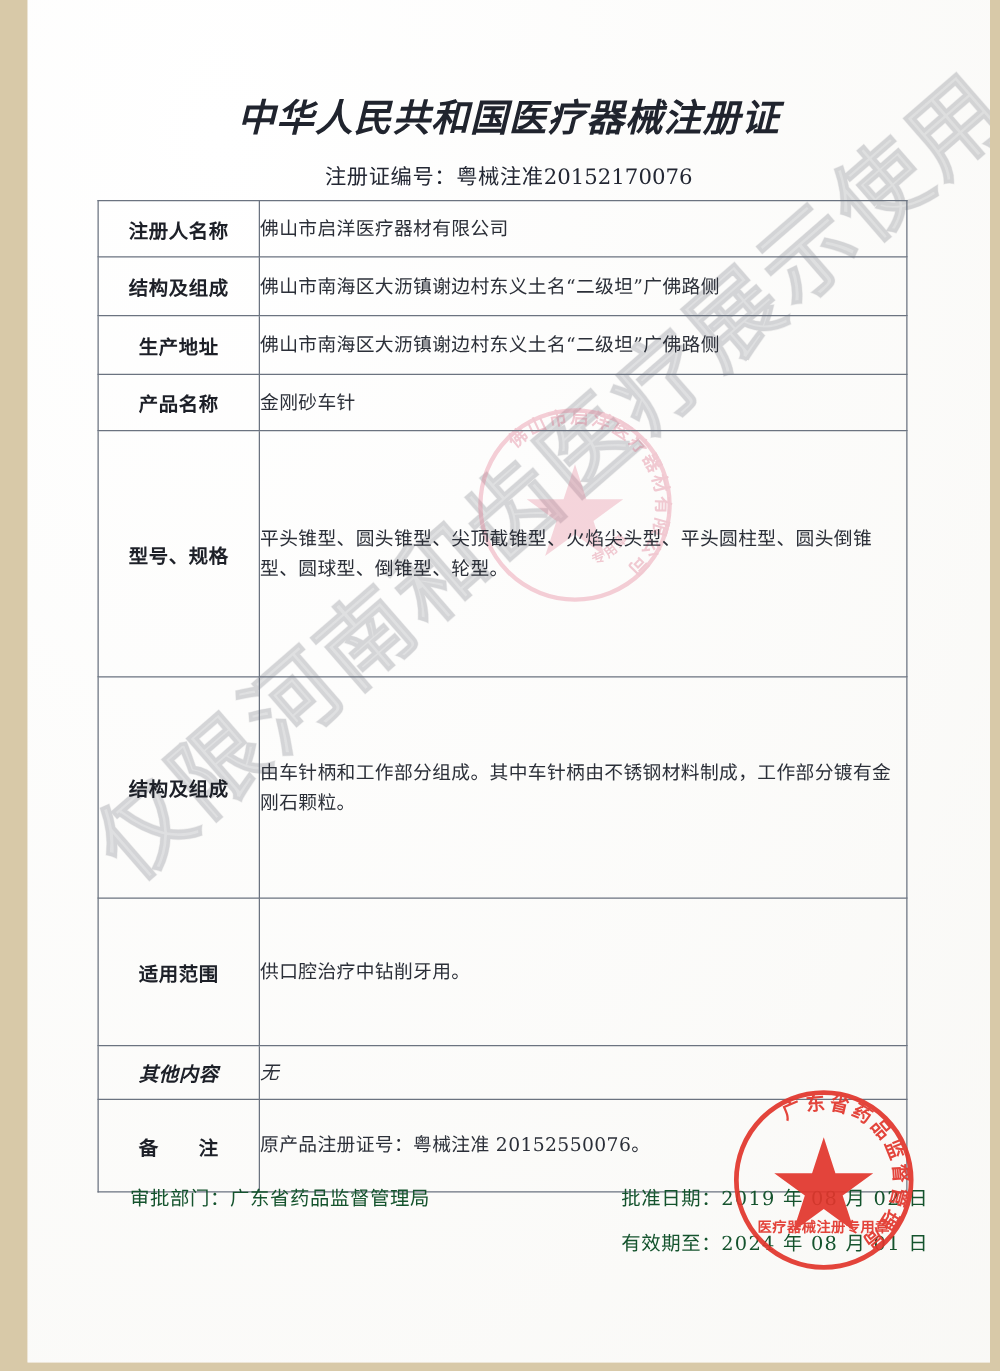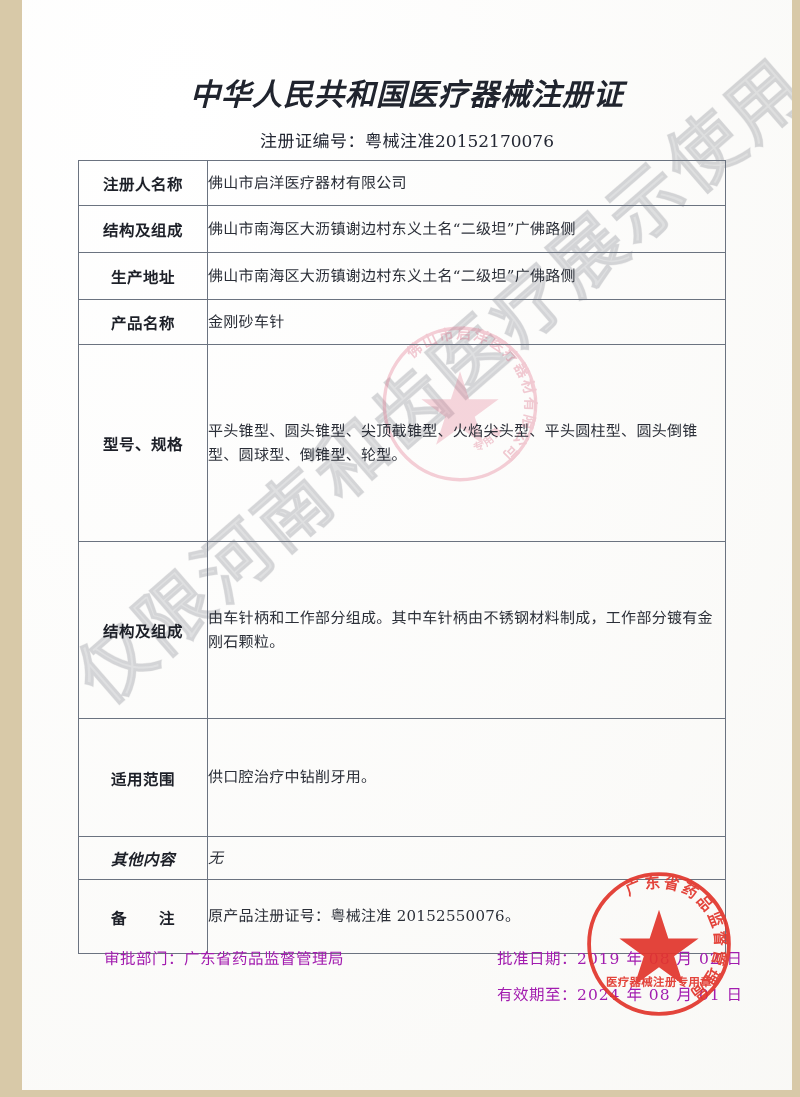--- a/index.html
+++ b/index.html
@@ -122,21 +122,21 @@
   tr.r-remark  td { height: 73px; }
 
   
   .footer {
     position: absolute;
     left: 56px;
     top: 946px;
     width: 662px;
     z-index: 6;
     font-family: "DejaVu Serif", "Liberation Serif", serif;
-    color: #a21caf;
+    color: #14532d;
   }
   .footer-row1 {
     position: relative;
     height: 30px;
   }
   .f-dept {
     position: absolute;
     left: 26px;
     top: 0;
     font-size: 15.5px;

